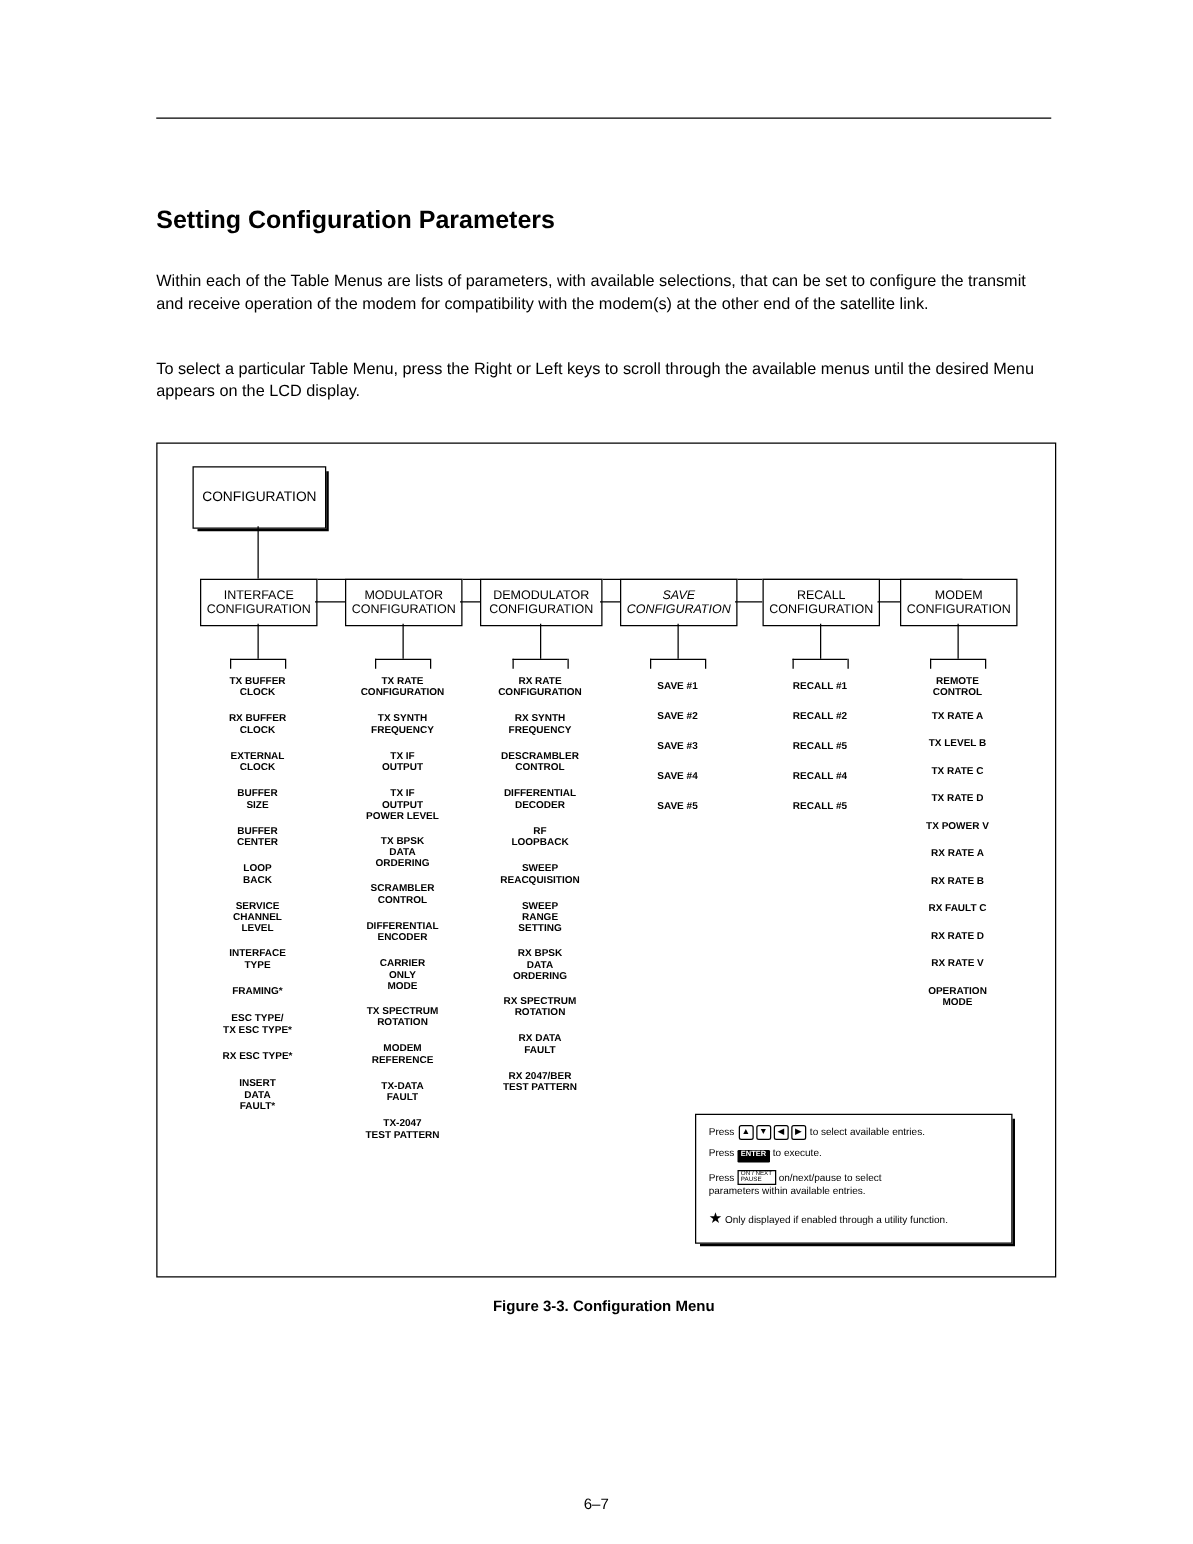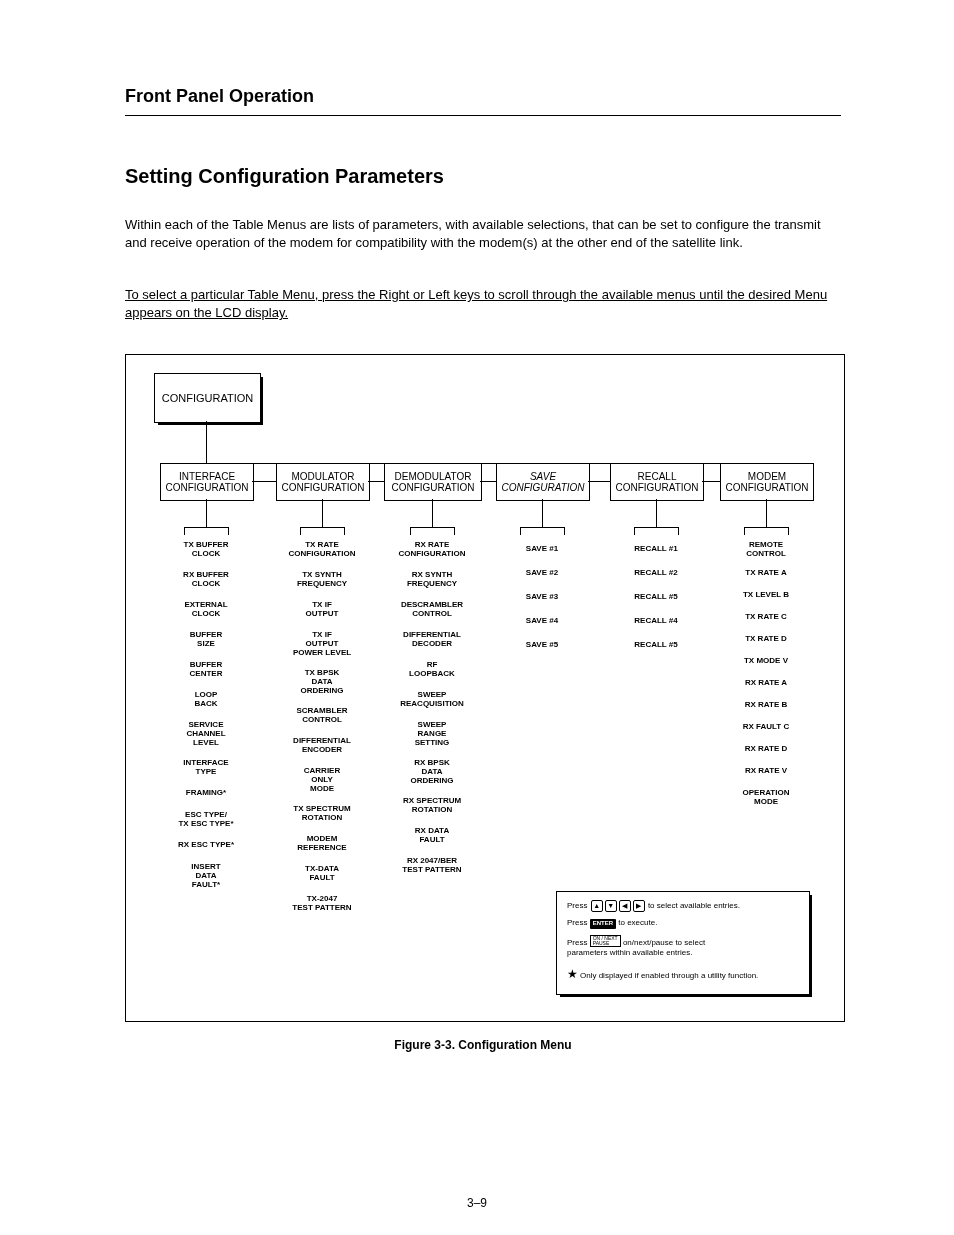--- a/index.html
+++ b/index.html
@@ -41,21 +41,20 @@
       font-size: 13px;
       line-height: 1.4;
     }
     .intro-para2 {
       position: absolute;
       top: 286px;
       left: 125px;
       right: 113px;
       font-size: 13px;
       line-height: 1.4;
-      text-decoration: underline;
     }
     .diagram-container {
       position: absolute;
       top: 354px;
       left: 125px;
       width: 718px;
       height: 666px;
       border: 1px solid #000;
     }
     .figure-caption {
@@ -147,21 +146,20 @@
       border: 1px solid #000;
       font-size: 5px;
       padding: 0 2px;
       line-height: 1;
     }
   </style>
 </head>
 <body>
 
 <div class="header">
-  <div class="header-title">Front Panel Operation</div>
   <div class="header-line"></div>
 </div>
 
 <div class="section-title">Setting Configuration Parameters</div>
 <div class="intro-para">Within each of the Table Menus are lists of parameters, with available selections, that can be set to configure the transmit and receive operation of the modem for compatibility with the modem(s) at the other end of the satellite link.</div>
 <div class="intro-para2">To select a particular Table Menu, press the Right or Left keys to scroll through the available menus until the desired Menu appears on the LCD display.</div>
 
 <div class="diagram-container">
 
   <div class="box-shadow" style="left:32px; top:22px; width:105px; height:48px;"></div>
@@ -271,21 +269,21 @@
   <div class="field-label" style="left:484px; top:214px; width:92px;">RECALL #2</div>
   <div class="field-label" style="left:484px; top:238px; width:92px;">RECALL #5</div>
   <div class="field-label" style="left:484px; top:262px; width:92px;">RECALL #4</div>
   <div class="field-label" style="left:484px; top:286px; width:92px;">RECALL #5</div>
 
   <div class="field-label" style="left:594px; top:186px; width:92px;text-align:center;">REMOTE<br>CONTROL</div>
   <div class="field-label" style="left:594px; top:214px; width:92px;">TX RATE A</div>
   <div class="field-label" style="left:594px; top:236px; width:92px;">TX LEVEL B</div>
   <div class="field-label" style="left:594px; top:258px; width:92px;">TX RATE C</div>
   <div class="field-label" style="left:594px; top:280px; width:92px;">TX RATE D</div>
-  <div class="field-label" style="left:594px; top:302px; width:92px;">TX MODE V</div>
+  <div class="field-label" style="left:594px; top:302px; width:92px;">TX POWER V</div>
   <div class="field-label" style="left:594px; top:324px; width:92px;">RX RATE A</div>
   <div class="field-label" style="left:594px; top:346px; width:92px;">RX RATE B</div>
   <div class="field-label" style="left:594px; top:368px; width:92px;">RX FAULT C</div>
   <div class="field-label" style="left:594px; top:390px; width:92px;">RX RATE D</div>
   <div class="field-label" style="left:594px; top:412px; width:92px;">RX RATE V</div>
   <div class="field-label" style="left:594px; top:434px; width:92px;">OPERATION<br>MODE</div>
 
   <div class="legend-shadow" style="left:434px; top:540px; width:252px; height:102px;"></div>
   <div class="legend-box" style="left:430px; top:536px; width:252px; height:102px;">
     <div style="padding:8px 10px;">
@@ -303,13 +301,13 @@
       <div class="legend-text" style="margin-top:8px;">
         <span class="star">★</span> <span>Only displayed if enabled through a utility function.</span>
       </div>
     </div>
   </div>
 
 </div>
 
 <div class="figure-caption">Figure 3-3. Configuration Menu</div>
 
-<div class="page-num">3–9</div>
+<div class="page-num">6–7</div>
 
 </body></html>

